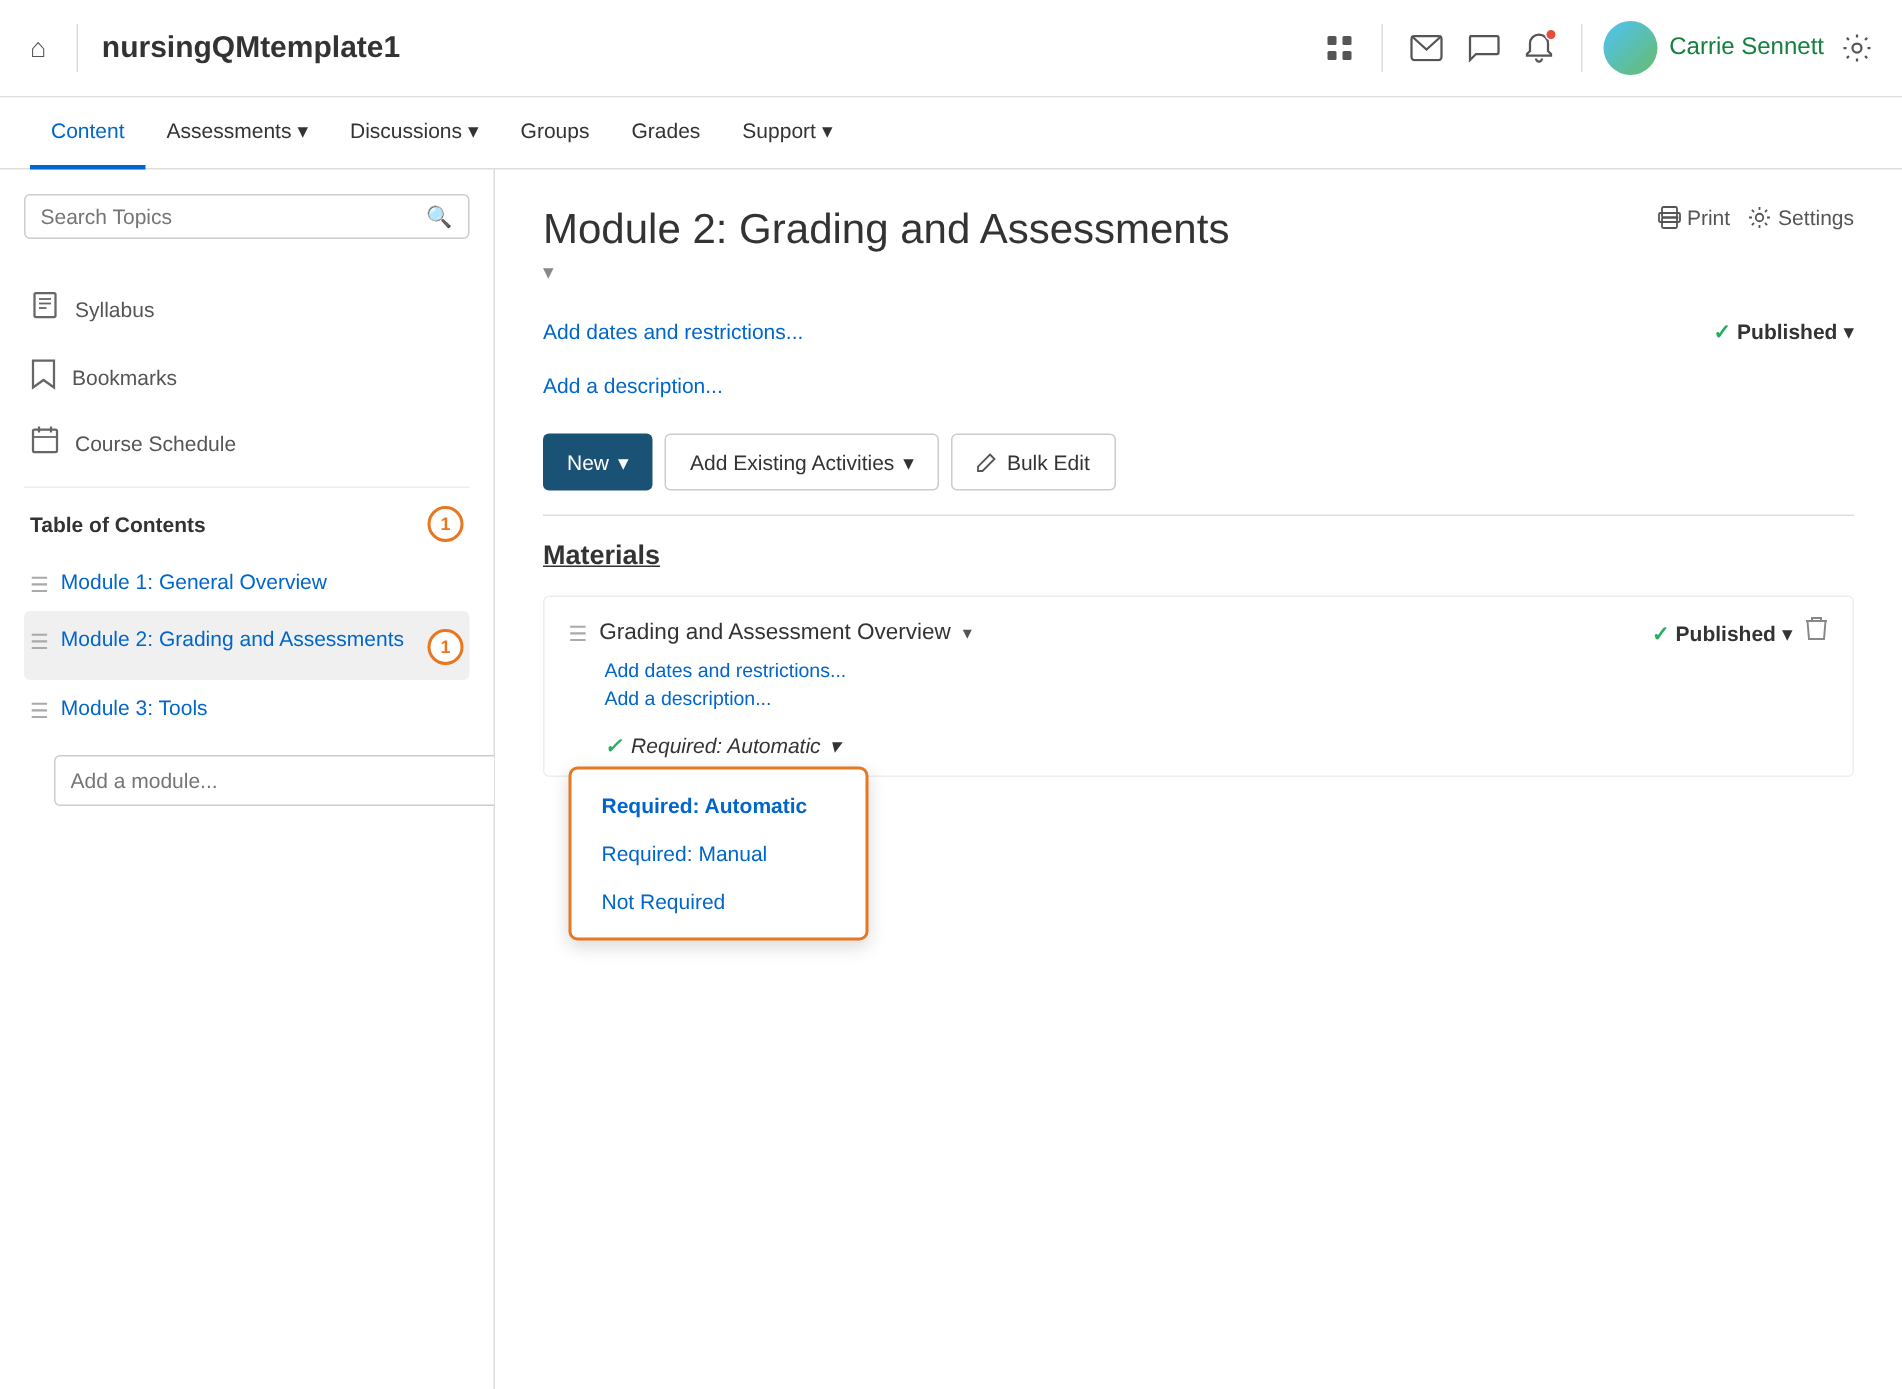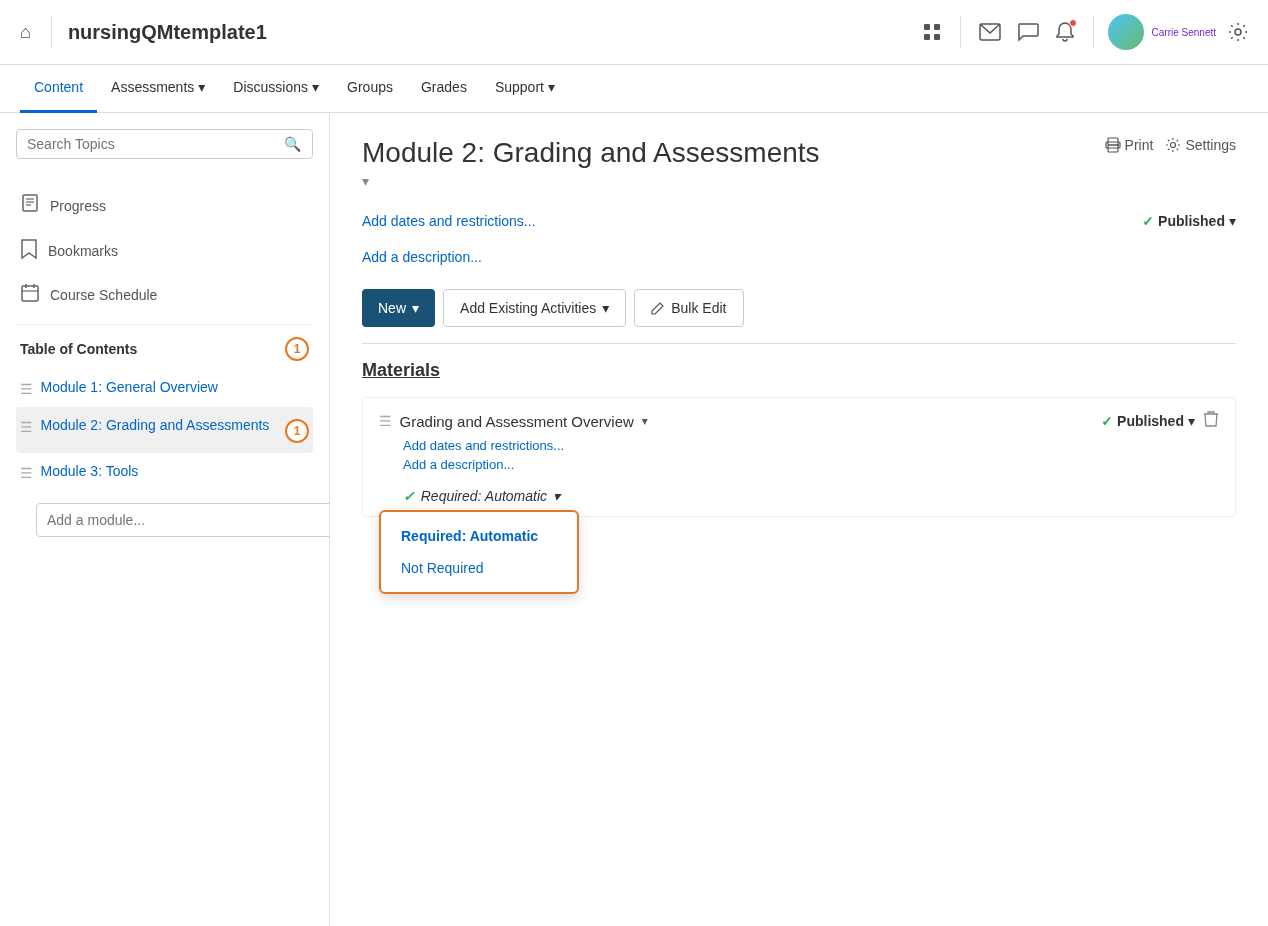--- a/index.html
+++ b/index.html
@@ -13,21 +13,21 @@
       background: #fff;
       border-bottom: 1px solid #ddd;
       padding: 0 16px;
       gap: 12px;
     }
     .top-bar-left { display: flex; align-items: center; gap: 10px; flex: 1; }
     .top-bar-title { font-size: 20px; font-weight: 600; color: #333; }
     .top-bar-icons { display: flex; align-items: center; gap: 8px; margin-left: auto; }
     .icon-btn { background: none; border: none; cursor: pointer; color: #555; font-size: 18px; padding: 4px; display: flex; align-items: center; justify-content: center; }
     .avatar { width: 36px; height: 36px; border-radius: 50%; background: linear-gradient(135deg, #4fc3f7, #66bb6a); }
-    .user-name { font-size: 10px; color: #6d28d9; }
+    .user-name { font-size: 16px; color: #15803d; }
     .separator { width: 1px; height: 32px; background: #ddd; margin: 0 6px; }
 
     
     .nav-bar {
       display: flex;
       align-items: center;
       height: 48px;
       background: #fff;
       border-bottom: 1px solid #ddd;
       padding: 0 20px;
@@ -360,21 +360,21 @@
 
     <div class="sidebar-link">
       <span style="font-size:18px;">
         <svg width="20" height="20" viewBox="0 0 20 20" fill="none">
           <rect x="3" y="2" width="14" height="16" rx="1" stroke="#666" stroke-width="1.5" fill="none"></rect>
           <line x1="6" y1="6" x2="14" y2="6" stroke="#666" stroke-width="1.2"></line>
           <line x1="6" y1="9" x2="14" y2="9" stroke="#666" stroke-width="1.2"></line>
           <line x1="6" y1="12" x2="11" y2="12" stroke="#666" stroke-width="1.2"></line>
         </svg>
       </span>
-      <span>Progress</span>
+      <span>Syllabus</span>
     </div>
 
     <div class="sidebar-link">
       <span>
         <svg width="18" height="22" viewBox="0 0 18 22" fill="none">
           <path d="M2 2h14v18l-7-5-7 5V2z" stroke="#666" stroke-width="1.5" fill="none"></path>
         </svg>
       </span>
       <span>Bookmarks</span>
     </div>
@@ -503,20 +503,21 @@
 
         <div class="required-section">
           <div class="required-trigger">
             <span class="check-green">✓</span>
             <em>Required: Automatic</em>
             <span>▾</span>
           </div>
 
           <div class="required-dropdown">
             <div class="required-dropdown-item active blue">Required: Automatic</div>
+            <div class="required-dropdown-item blue">Required: Manual</div>
             <div class="required-dropdown-item blue">Not Required</div>
           </div>
         </div>
 
       </div>
     </div>
 
   </div>
 </div>
 

